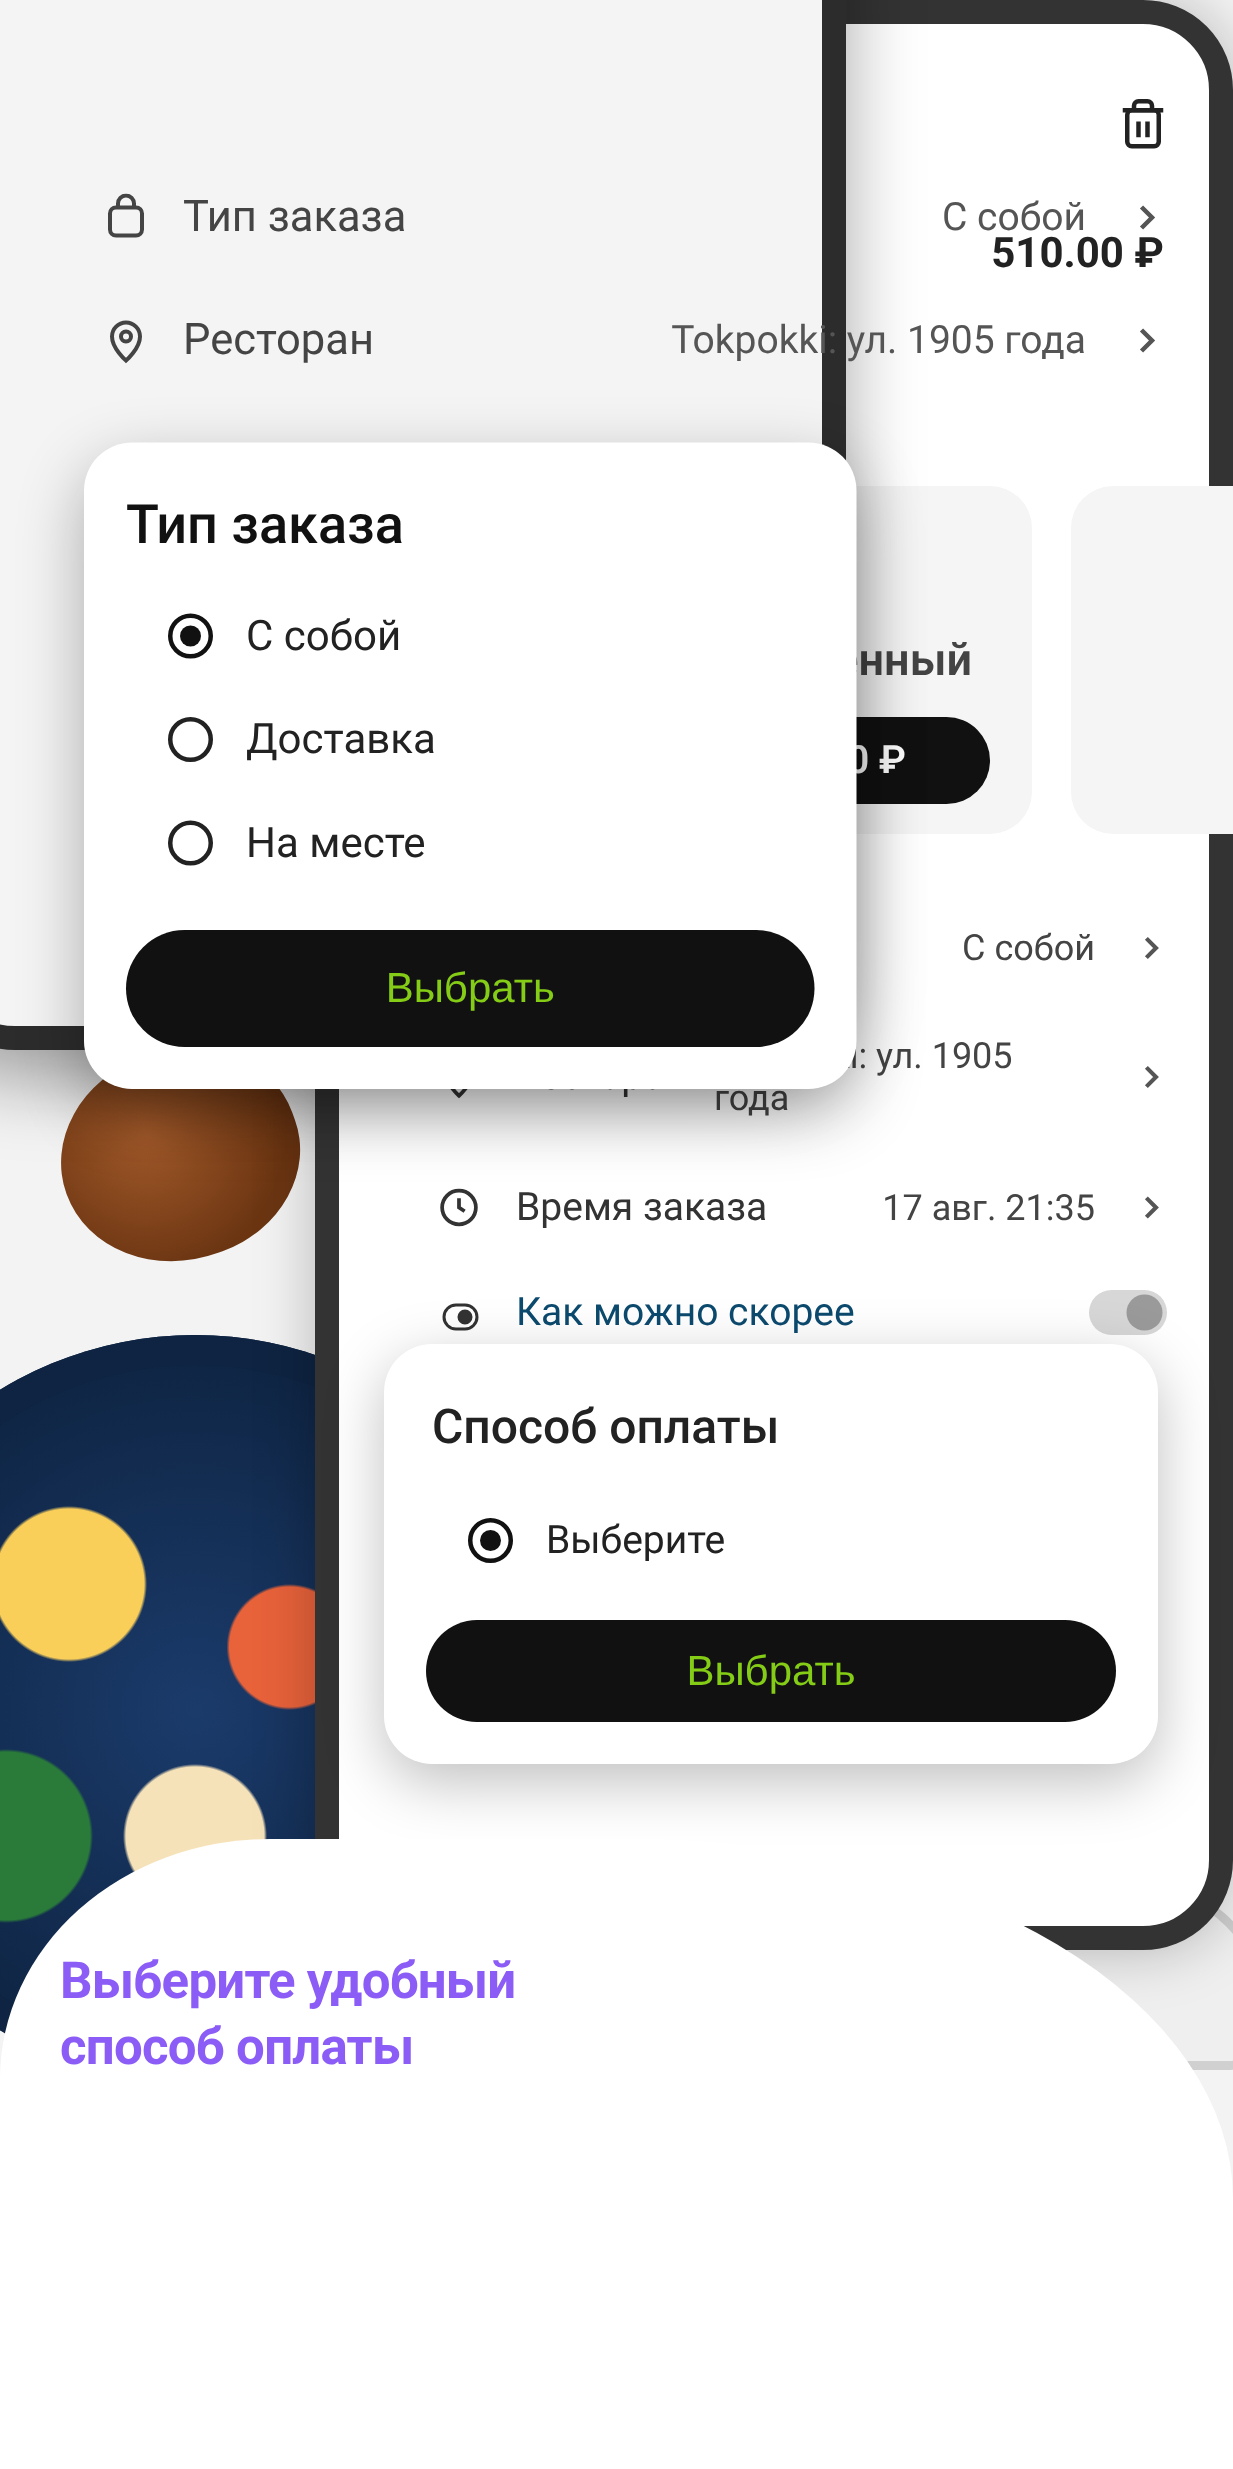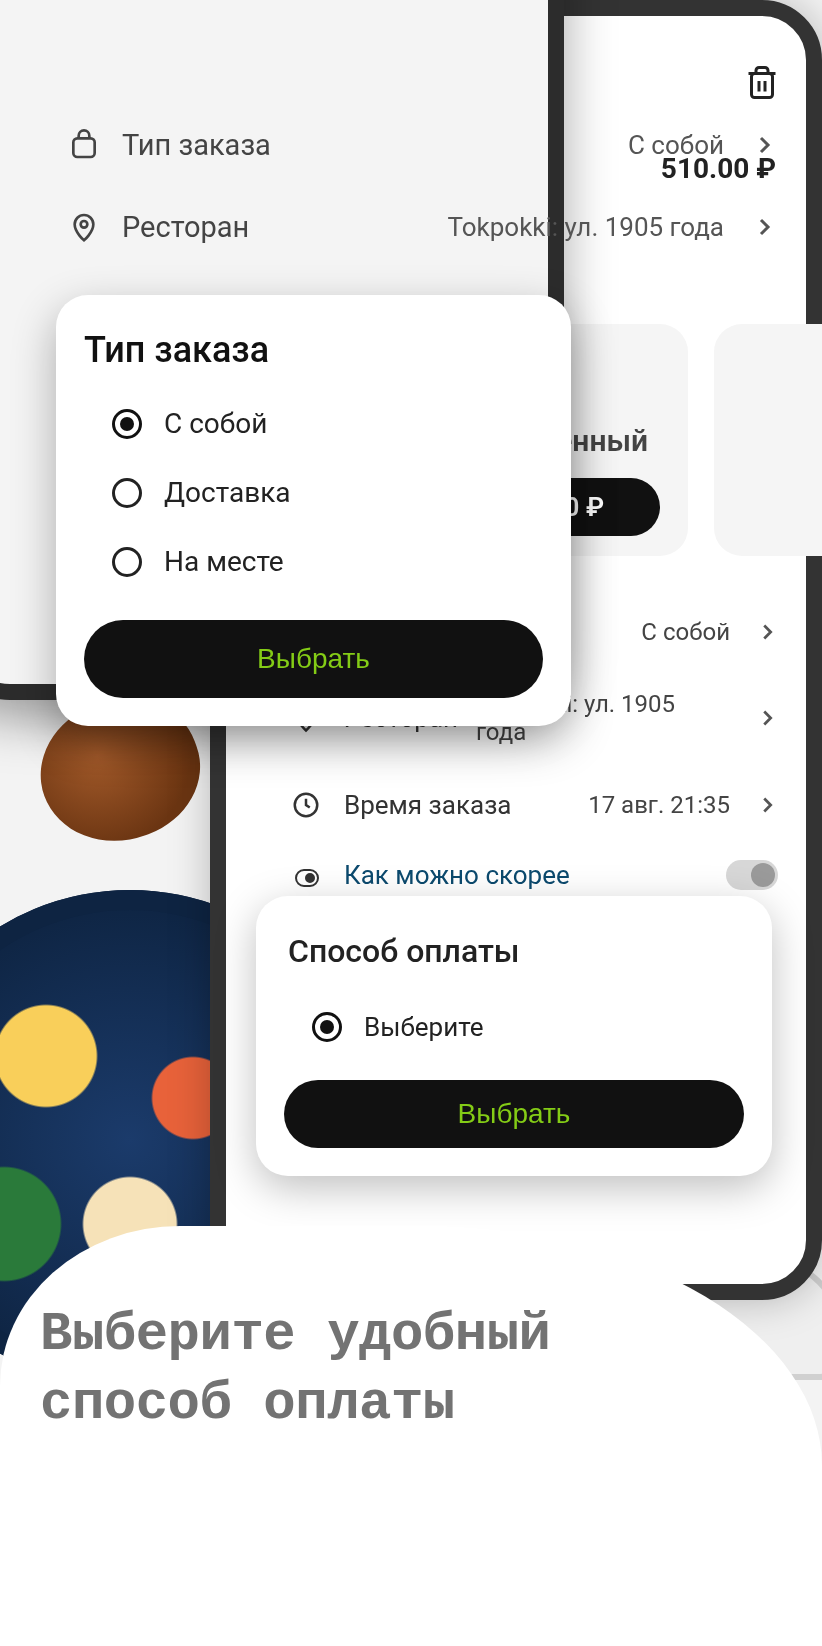--- a/index.html
+++ b/index.html
@@ -212,26 +212,25 @@
   .bottom-wave {
     position:absolute;
     left:0; right:0; bottom:0;
     height:420px;
     background:#fff;
     border-radius: 180px 400px 0 0 / 160px 240px 0 0;
     z-index:60;
     padding:74px 40px 0 40px;
   }
   .bottom-wave h1 {
-    font-size:54px;
+    font-size:34px;
     font-weight:700;
-    color:#737373;
+    color:#8b5cf6;
     line-height:1.28;
     letter-spacing:-0.5px;
-    font-family:Liberation Mono, monospace;
   }
 
   
   .ico { display:inline-flex; }
   svg { display:block; }
 </style>
 </head>
 <body>
 
 <div class="food-deco">

